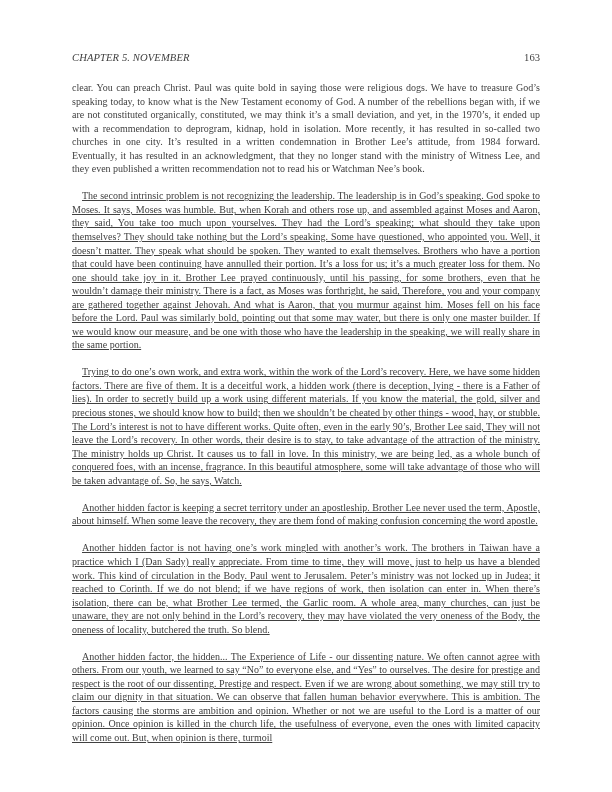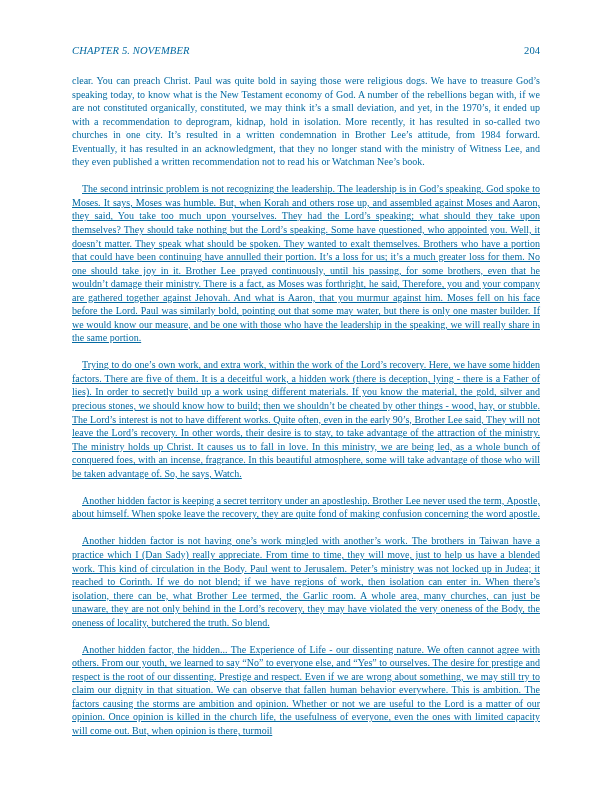--- a/index.html
+++ b/index.html
@@ -1,20 +1,20 @@
 <!DOCTYPE html>
 <html><head>
 <meta charset="utf-8">
 <style>
   html, body { margin: 0; padding: 0; background: #ffffff; }
   body { width: 612px; height: 792px; position: relative; overflow: hidden; }
   .page {
-    position: absolute; left: 72px; top: 44px; width: 468px;
+    position: absolute; left: 72px; top: 51px; width: 468px;
     font-family: "DejaVu Serif", "Liberation Serif", serif;
-    color: #0369a1;
+    color: #404040;
   }
   .running-head {
     display: flex; justify-content: space-between; align-items: baseline;
     font-family: "Liberation Serif", serif;
     font-size: 10.6px; height: 14px; line-height: 14px;
   }
   .running-head .chapter { font-style: italic; letter-spacing: 0.1px; }
   .body-text { margin-top: 16px; }
   .para {
     font-family: "Liberation Serif", serif;
@@ -23,23 +23,23 @@
     hyphens: none;
   }
   .para.indent { text-indent: 10px; text-decoration: underline; }
 </style>
 </head>
 <body>
 
 <div class="page">
   <div class="running-head">
     <span class="chapter">CHAPTER 5.  NOVEMBER</span>
-    <span class="pageno">204</span>
+    <span class="pageno">163</span>
   </div>
   <div class="body-text">
     <p class="para">clear. You can preach Christ. Paul was quite bold in saying those were religious dogs. We have to treasure God’s speaking today, to know what is the New Testament economy of God. A number of the rebellions began with, if we are not constituted organically, constituted, we may think it’s a small deviation, and yet, in the 1970’s, it ended up with a recommendation to deprogram, kidnap, hold in isolation. More recently, it has resulted in so-called two churches in one city. It’s resulted in a written condemnation in Brother Lee’s attitude, from 1984 forward. Eventually, it has resulted in an acknowledgment, that they no longer stand with the ministry of Witness Lee, and they even published a written recommendation not to read his or Watchman Nee’s book.</p>
     <p class="para indent">The second intrinsic problem is not recognizing the leadership. The leadership is in God’s speaking. God spoke to Moses. It says, Moses was humble. But, when Korah and others rose up, and assembled against Moses and Aaron, they said, You take too much upon yourselves. They had the Lord’s speaking; what should they take upon themselves? They should take nothing but the Lord’s speaking. Some have questioned, who appointed you. Well, it doesn’t matter. They speak what should be spoken. They wanted to exalt themselves. Brothers who have a portion that could have been continuing have annulled their portion. It’s a loss for us; it’s a much greater loss for them. No one should take joy in it. Brother Lee prayed continuously, until his passing, for some brothers, even that he wouldn’t damage their ministry. There is a fact, as Moses was forthright, he said, Therefore, you and your company are gathered together against Jehovah. And what is Aaron, that you murmur against him. Moses fell on his face before the Lord. Paul was similarly bold, pointing out that some may water, but there is only one master builder. If we would know our measure, and be one with those who have the leadership in the speaking, we will really share in the same portion.</p>
     <p class="para indent">Trying to do one’s own work, and extra work, within the work of the Lord’s recovery. Here, we have some hidden factors. There are five of them. It is a deceitful work, a hidden work (there is deception, lying - there is a Father of lies). In order to secretly build up a work using different materials. If you know the material, the gold, silver and precious stones, we should know how to build; then we shouldn’t be cheated by other things - wood, hay, or stubble. The Lord’s interest is not to have different works. Quite often, even in the early 90’s, Brother Lee said, They will not leave the Lord’s recovery. In other words, their desire is to stay, to take advantage of the attraction of the ministry. The ministry holds up Christ. It causes us to fall in love. In this ministry, we are being led, as a whole bunch of conquered foes, with an incense, fragrance. In this beautiful atmosphere, some will take advantage of those who will be taken advantage of. So, he says, Watch.</p>
-    <p class="para indent">Another hidden factor is keeping a secret territory under an apostleship. Brother Lee never used the term, Apostle, about himself. When spoke leave the recovery, they are quite fond of making confusion concerning the word apostle.</p>
+    <p class="para indent">Another hidden factor is keeping a secret territory under an apostleship. Brother Lee never used the term, Apostle, about himself. When some leave the recovery, they are them fond of making confusion concerning the word apostle.</p>
     <p class="para indent">Another hidden factor is not having one’s work mingled with another’s work. The brothers in Taiwan have a practice which I (Dan Sady) really appreciate. From time to time, they will move, just to help us have a blended work. This kind of circulation in the Body. Paul went to Jerusalem. Peter’s ministry was not locked up in Judea; it reached to Corinth. If we do not blend; if we have regions of work, then isolation can enter in. When there’s isolation, there can be, what Brother Lee termed, the Garlic room. A whole area, many churches, can just be unaware, they are not only behind in the Lord’s recovery, they may have violated the very oneness of the Body, the oneness of locality, butchered the truth. So blend.</p>
     <p class="para indent">Another hidden factor, the hidden... The Experience of Life - our dissenting nature. We often cannot agree with others. From our youth, we learned to say “No” to everyone else, and “Yes” to ourselves. The desire for prestige and respect is the root of our dissenting. Prestige and respect. Even if we are wrong about something, we may still try to claim our dignity in that situation. We can observe that fallen human behavior everywhere. This is ambition. The factors causing the storms are ambition and opinion. Whether or not we are useful to the Lord is a matter of our opinion. Once opinion is killed in the church life, the usefulness of everyone, even the ones with limited capacity will come out. But, when opinion is there, turmoil</p>
   </div>
 </div>
 
 </body></html>

